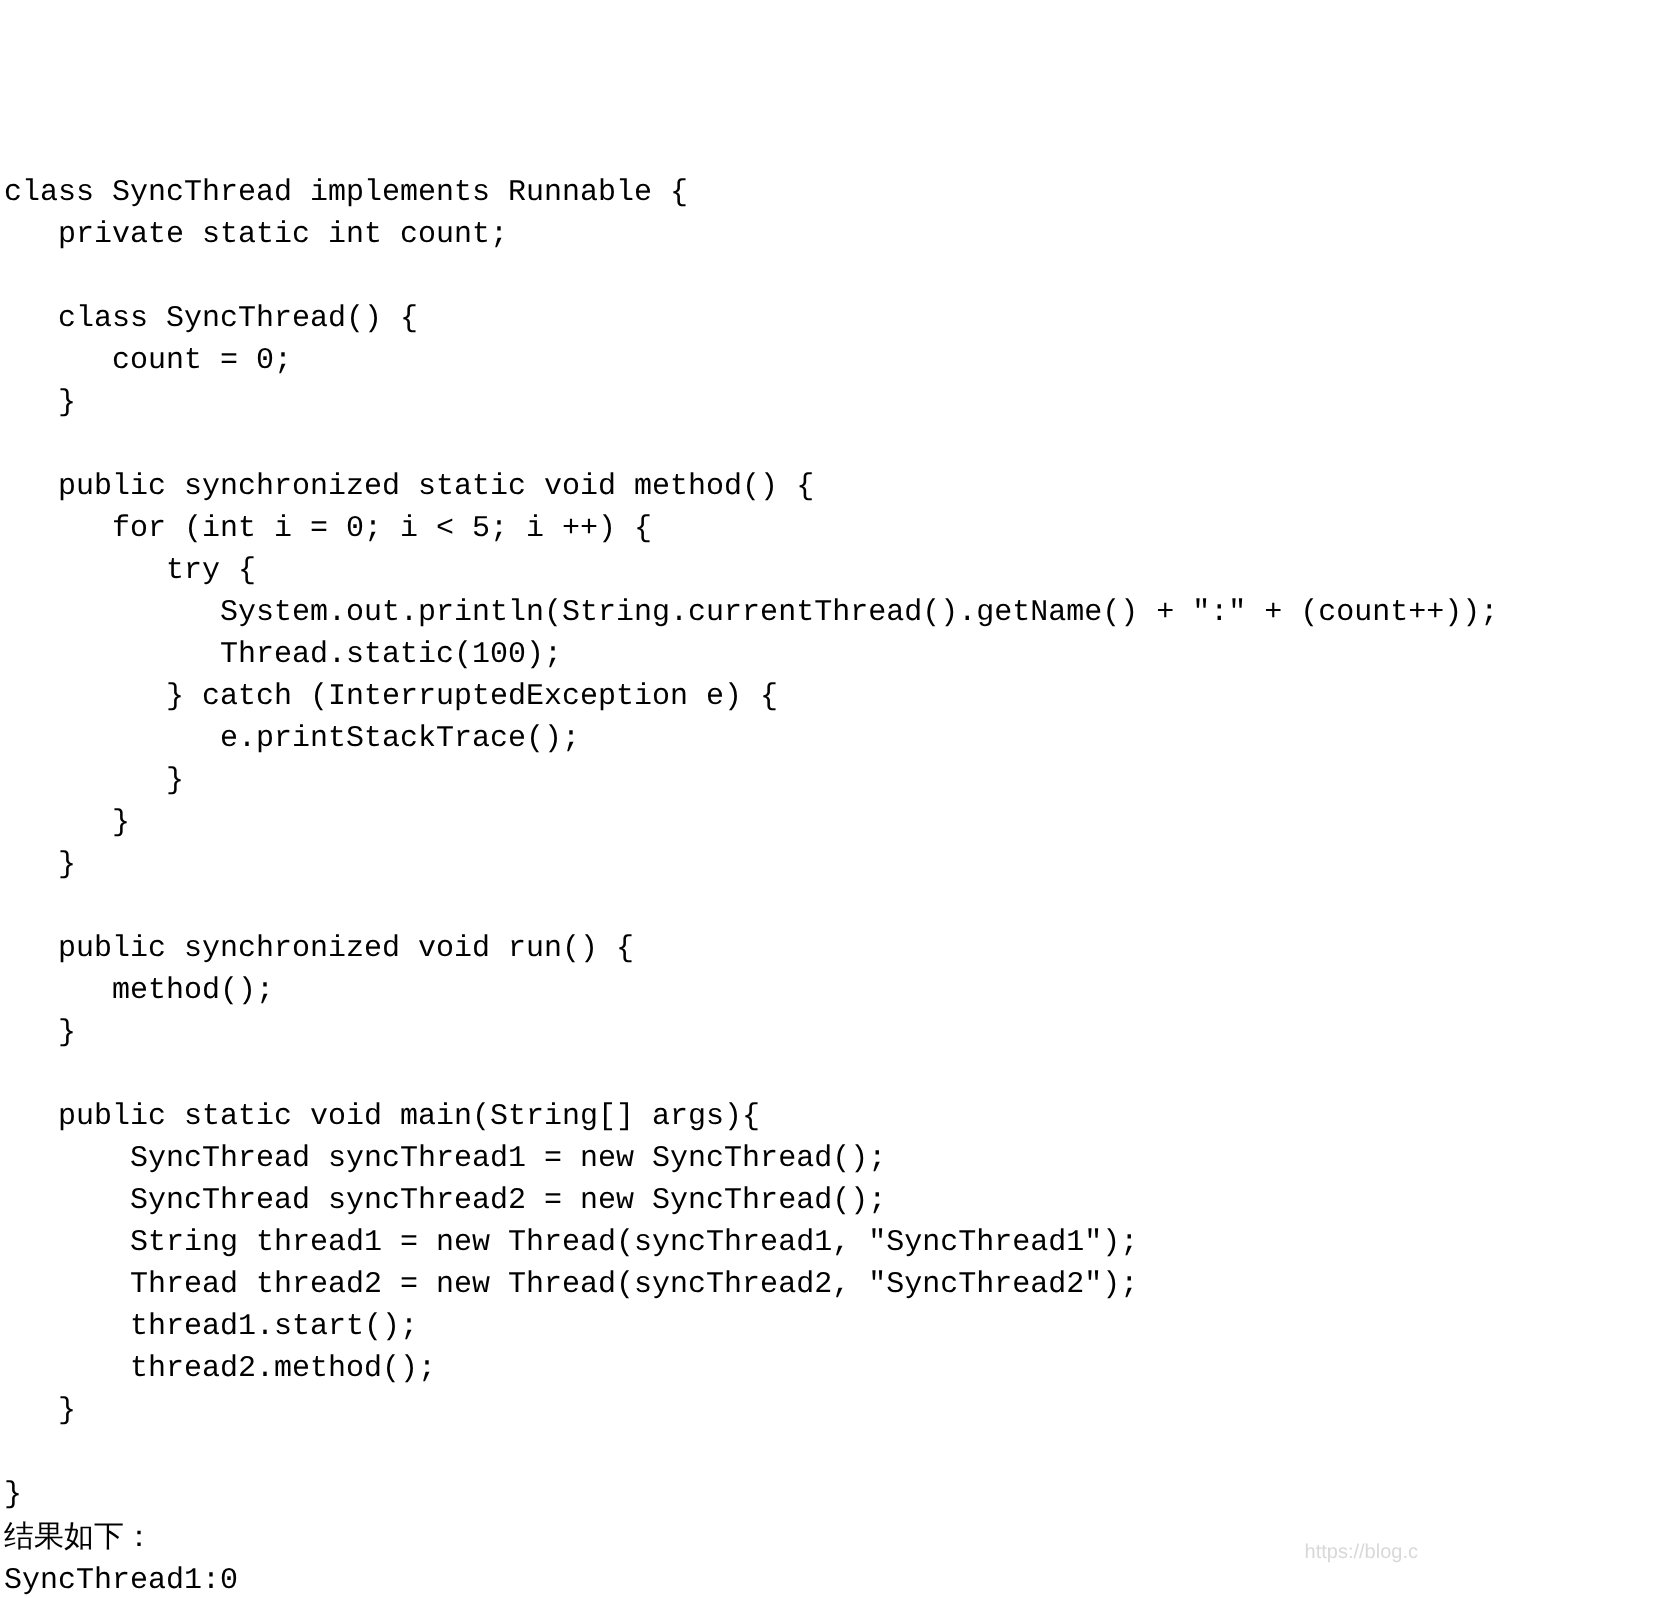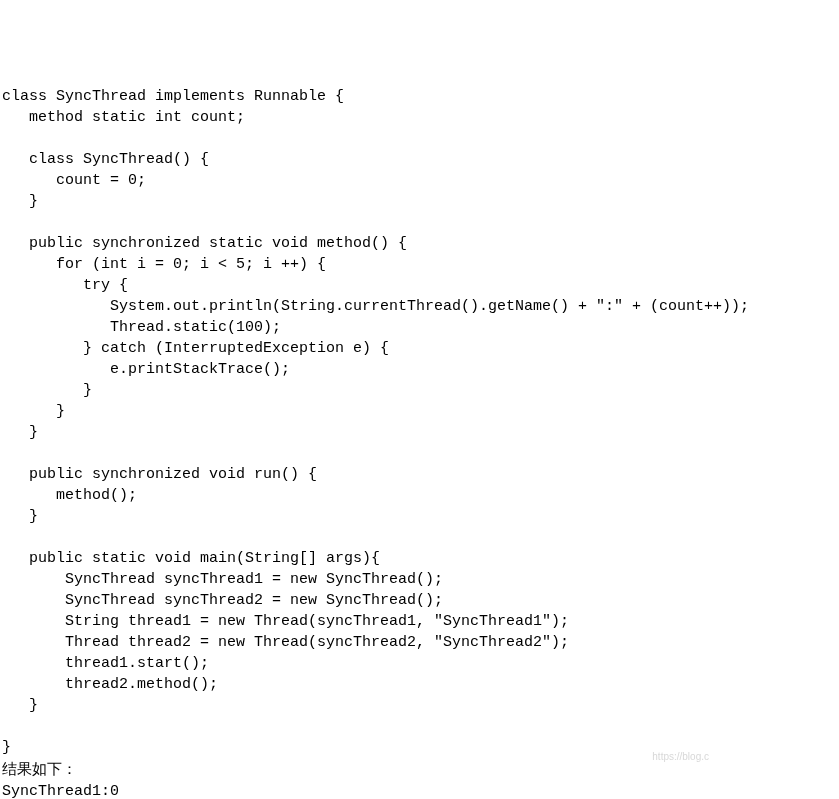--- a/index.html
+++ b/index.html
@@ -45,30 +45,30 @@
       font-weight: 400;
       display: block;
       margin-top: -2px;
     }
     .watermark-tiny {
       font-family: Arial, sans-serif;
       font-size: 10px;
       color: #d8d8d8;
       position: absolute;
       right: 120px;
-      bottom: 20px;
+      bottom: 0;
     }
   </style>
 </head>
 <body>
 
 
 
 <div class="code-container"><span>class SyncThread implements Runnable {</span>
-<span>   method static int count;</span>
+<span>   private static int count;</span>
 <span></span>
 <span>   class SyncThread() {</span>
 <span>      count = 0;</span>
 <span>   }</span>
 <span></span>
 <span>   public synchronized static void method() {</span>
 <span>      for (int i = 0; i &lt; 5; i ++) {</span>
 <span>         try {</span>
 <span>            System.out.println(String.currentThread().getName() + ":" + (count++));</span>
 <span>            Thread.static(100);</span>

